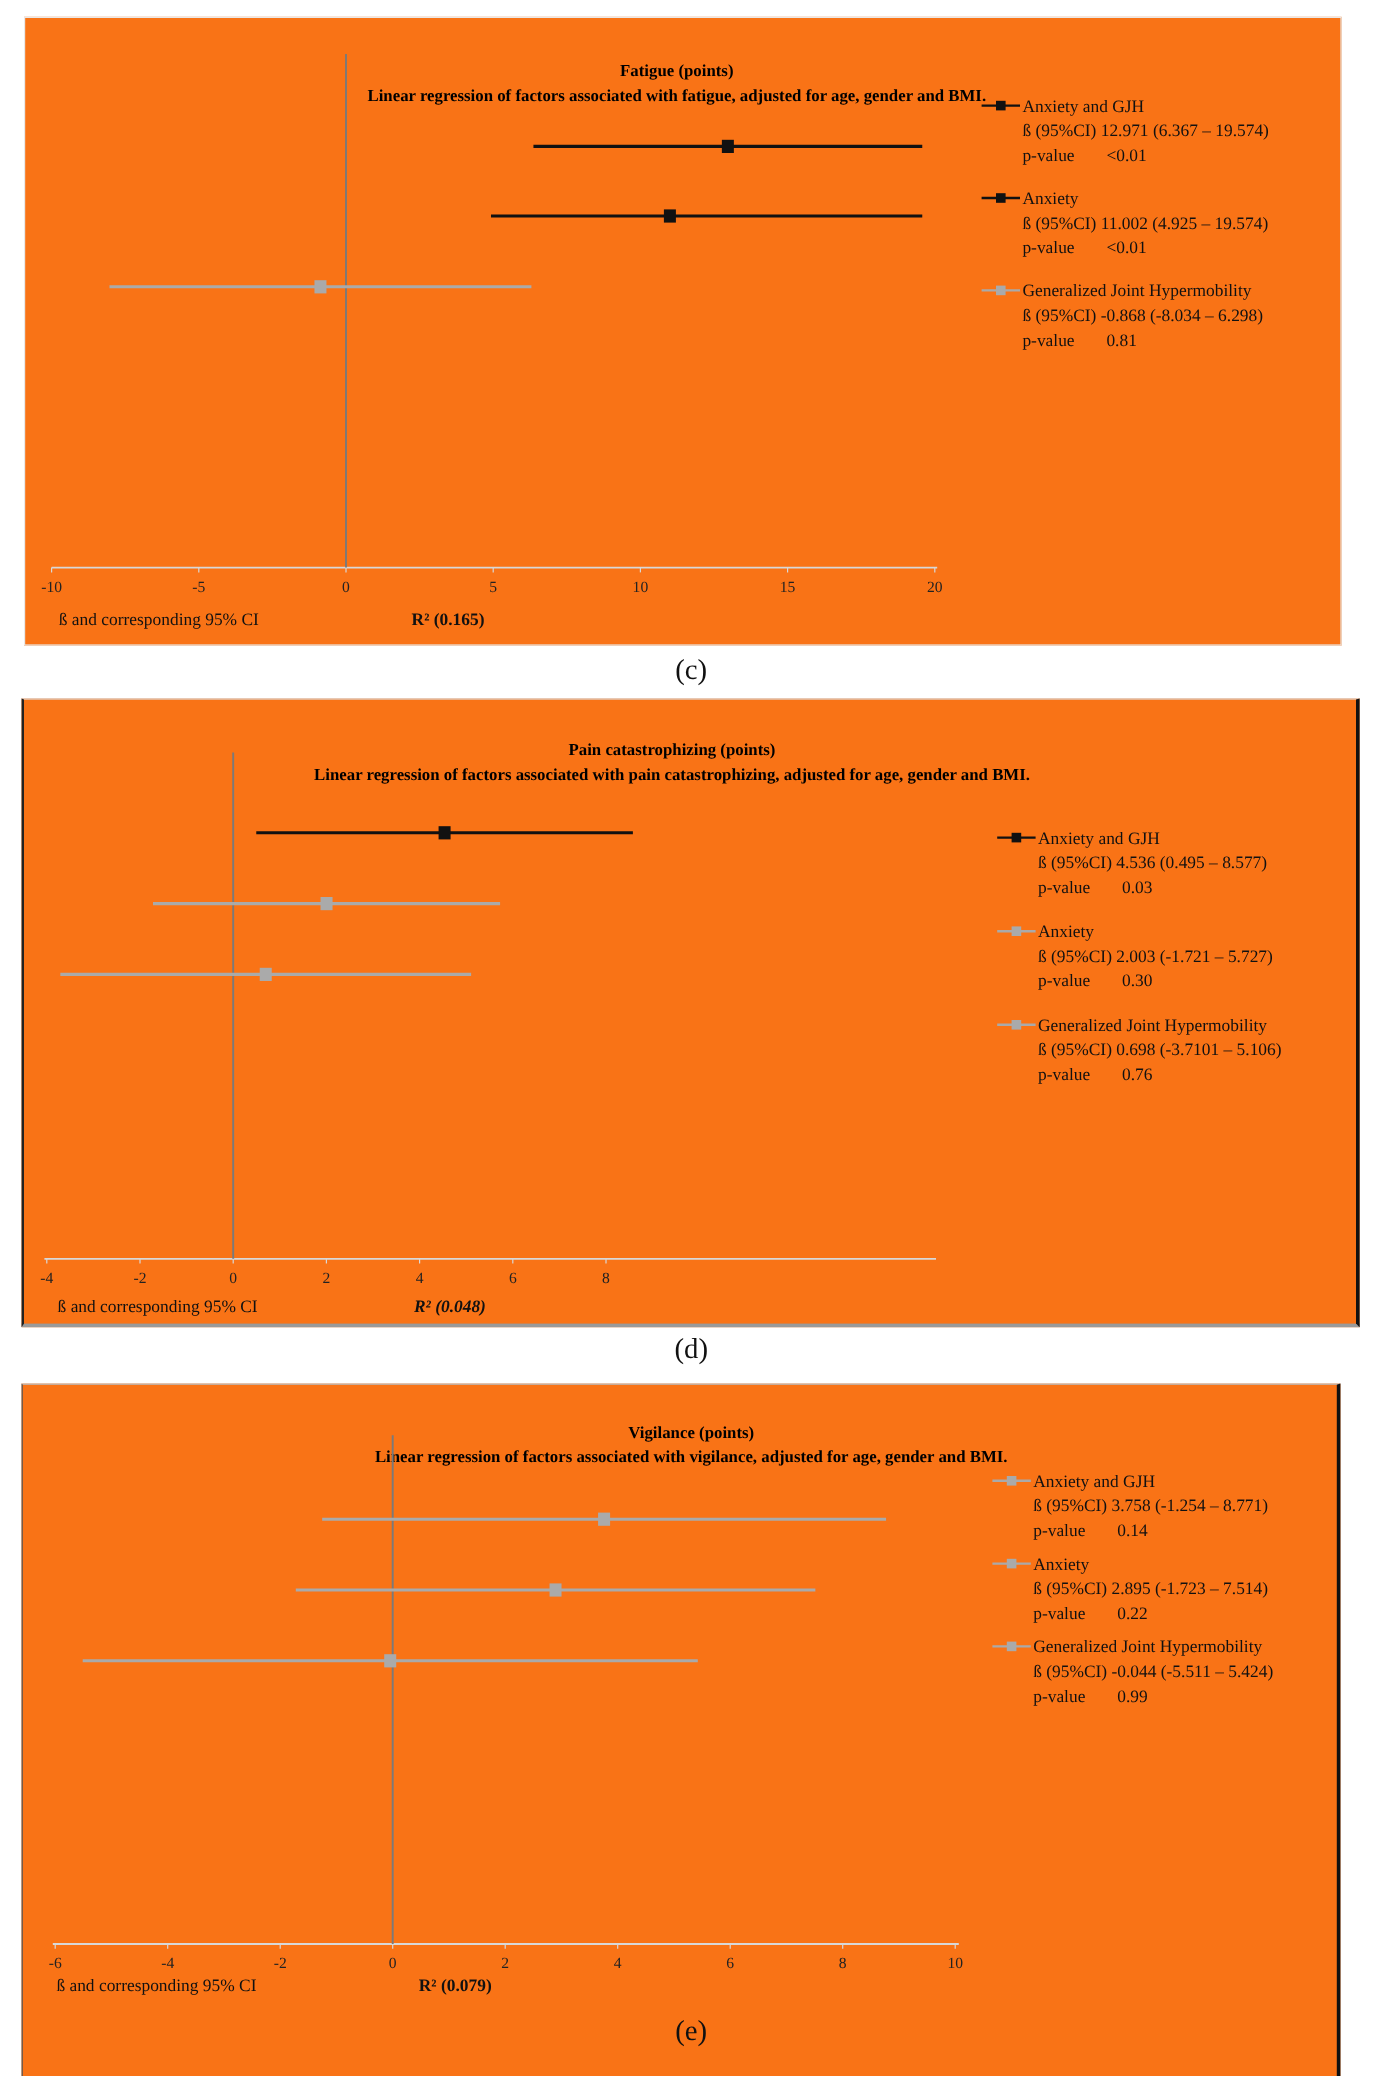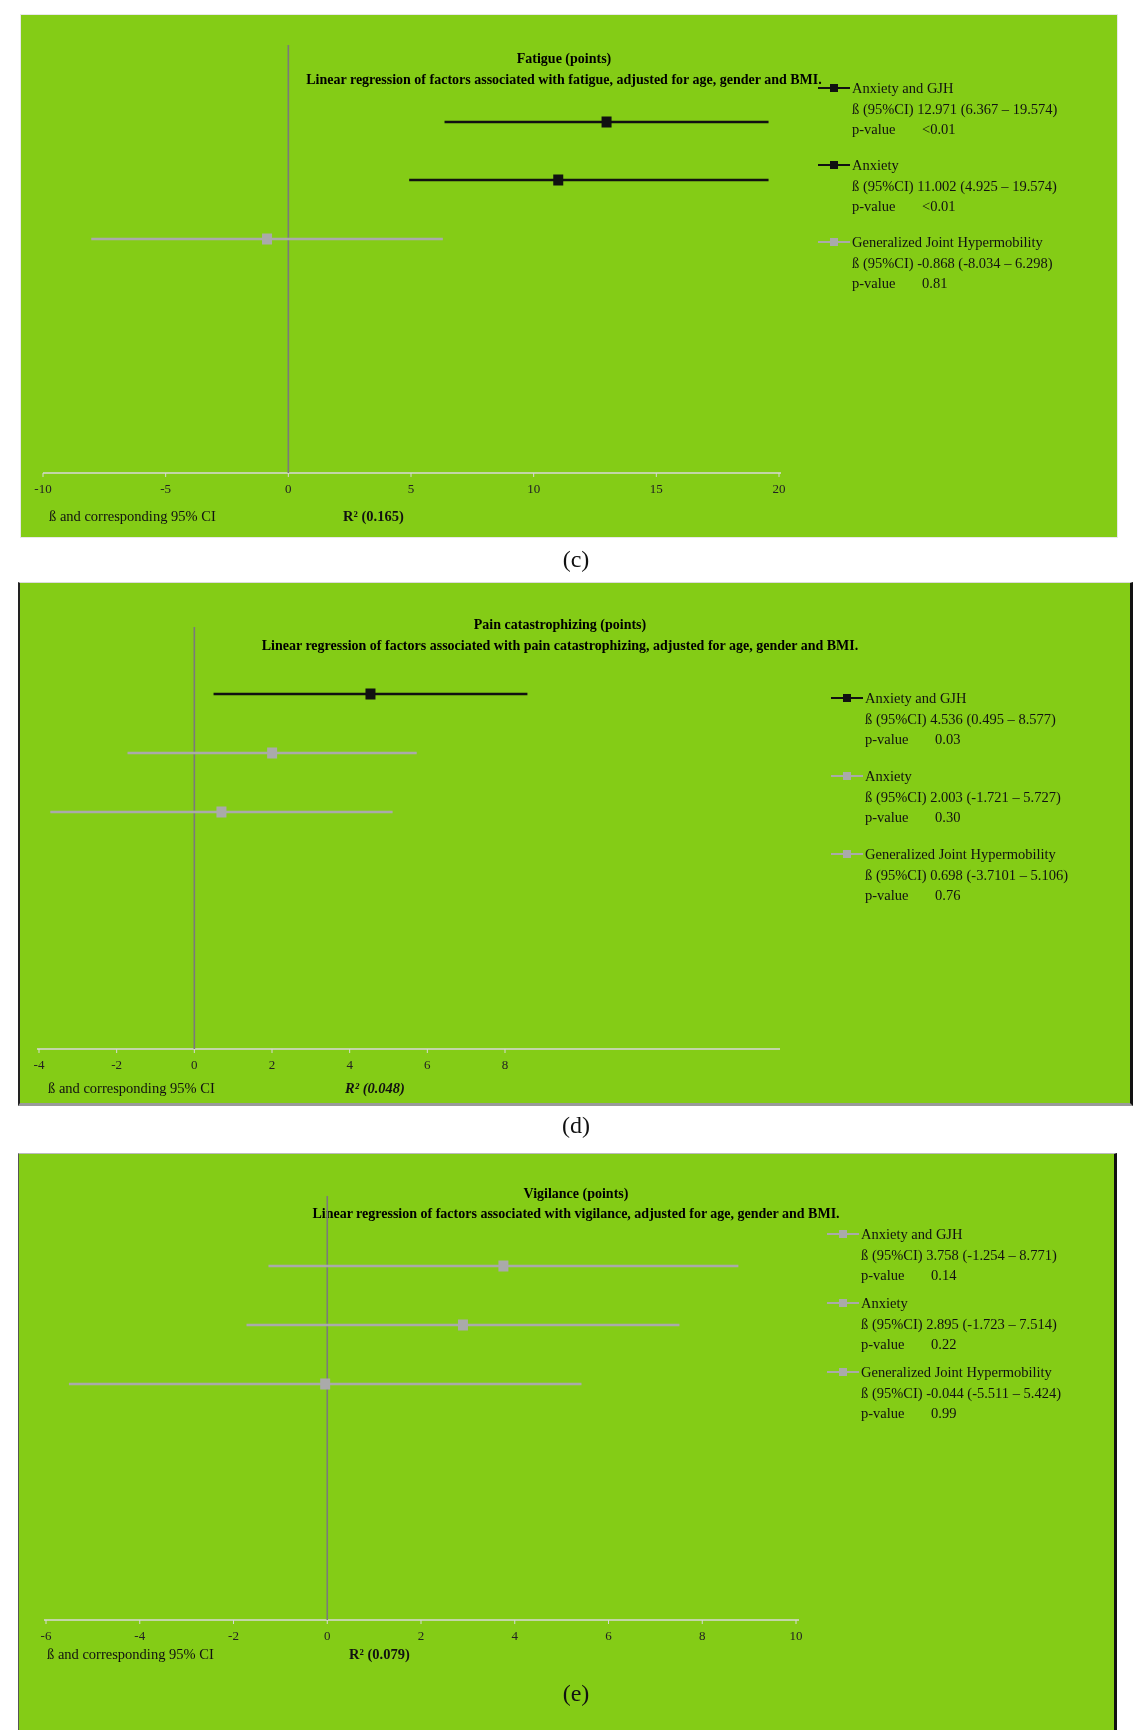--- a/index.html
+++ b/index.html
@@ -1,18 +1,18 @@
 <!DOCTYPE html>
 <html><head>
 <meta charset="utf-8">
 <style>
   html, body { margin: 0; padding: 0; background: #ffffff; }
   body { width: 1147px; height: 1730px; position: relative; overflow: hidden;
          font-family: "Liberation Serif", "DejaVu Serif", serif; color: #111; }
-  .panel { position: absolute; background: #84cc16; box-sizing: border-box; }
+  .panel { position: absolute; background: #f97316; box-sizing: border-box; }
   #panel-c { left: 20px; top: 14px; width: 1098px; height: 524px; border: 1.5px solid #e8e8e8; }
   #panel-d { left: 18px; top: 582px; width: 1115px; height: 524px;
              border-top: 1.5px solid #dcdcdc; border-left: 2px solid #222; border-right: 3px solid #111; border-bottom: 3px solid #9a9a9a; }
   #panel-e { left: 18px; top: 1153px; width: 1099px; height: 589px;
              border-top: 1.5px solid #bbb; border-left: 1.5px solid #555; border-right: 3px solid #111; border-bottom: 3px solid #888; }
   .panel svg { position: absolute; left: 0; top: 0; overflow: visible; }
   .caption { position: absolute; font-size: 24px; width: 60px; text-align: center; }
   #caption-c { left: 546px; top: 546px; }
   #caption-d { left: 546px; top: 1112px; }
   #caption-e { left: 546px; top: 1680px; }

